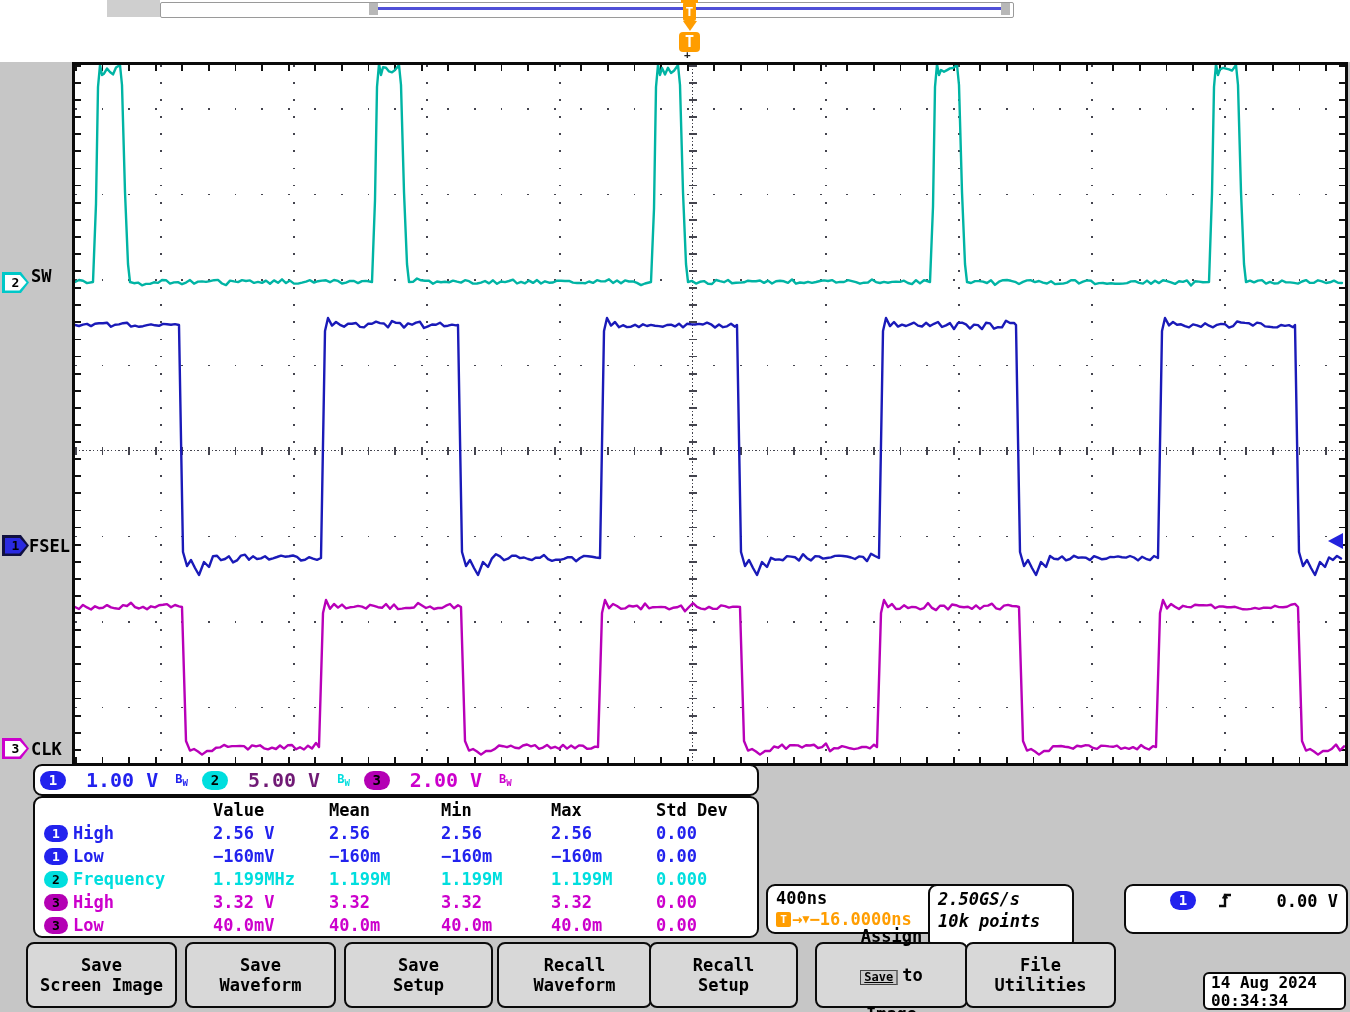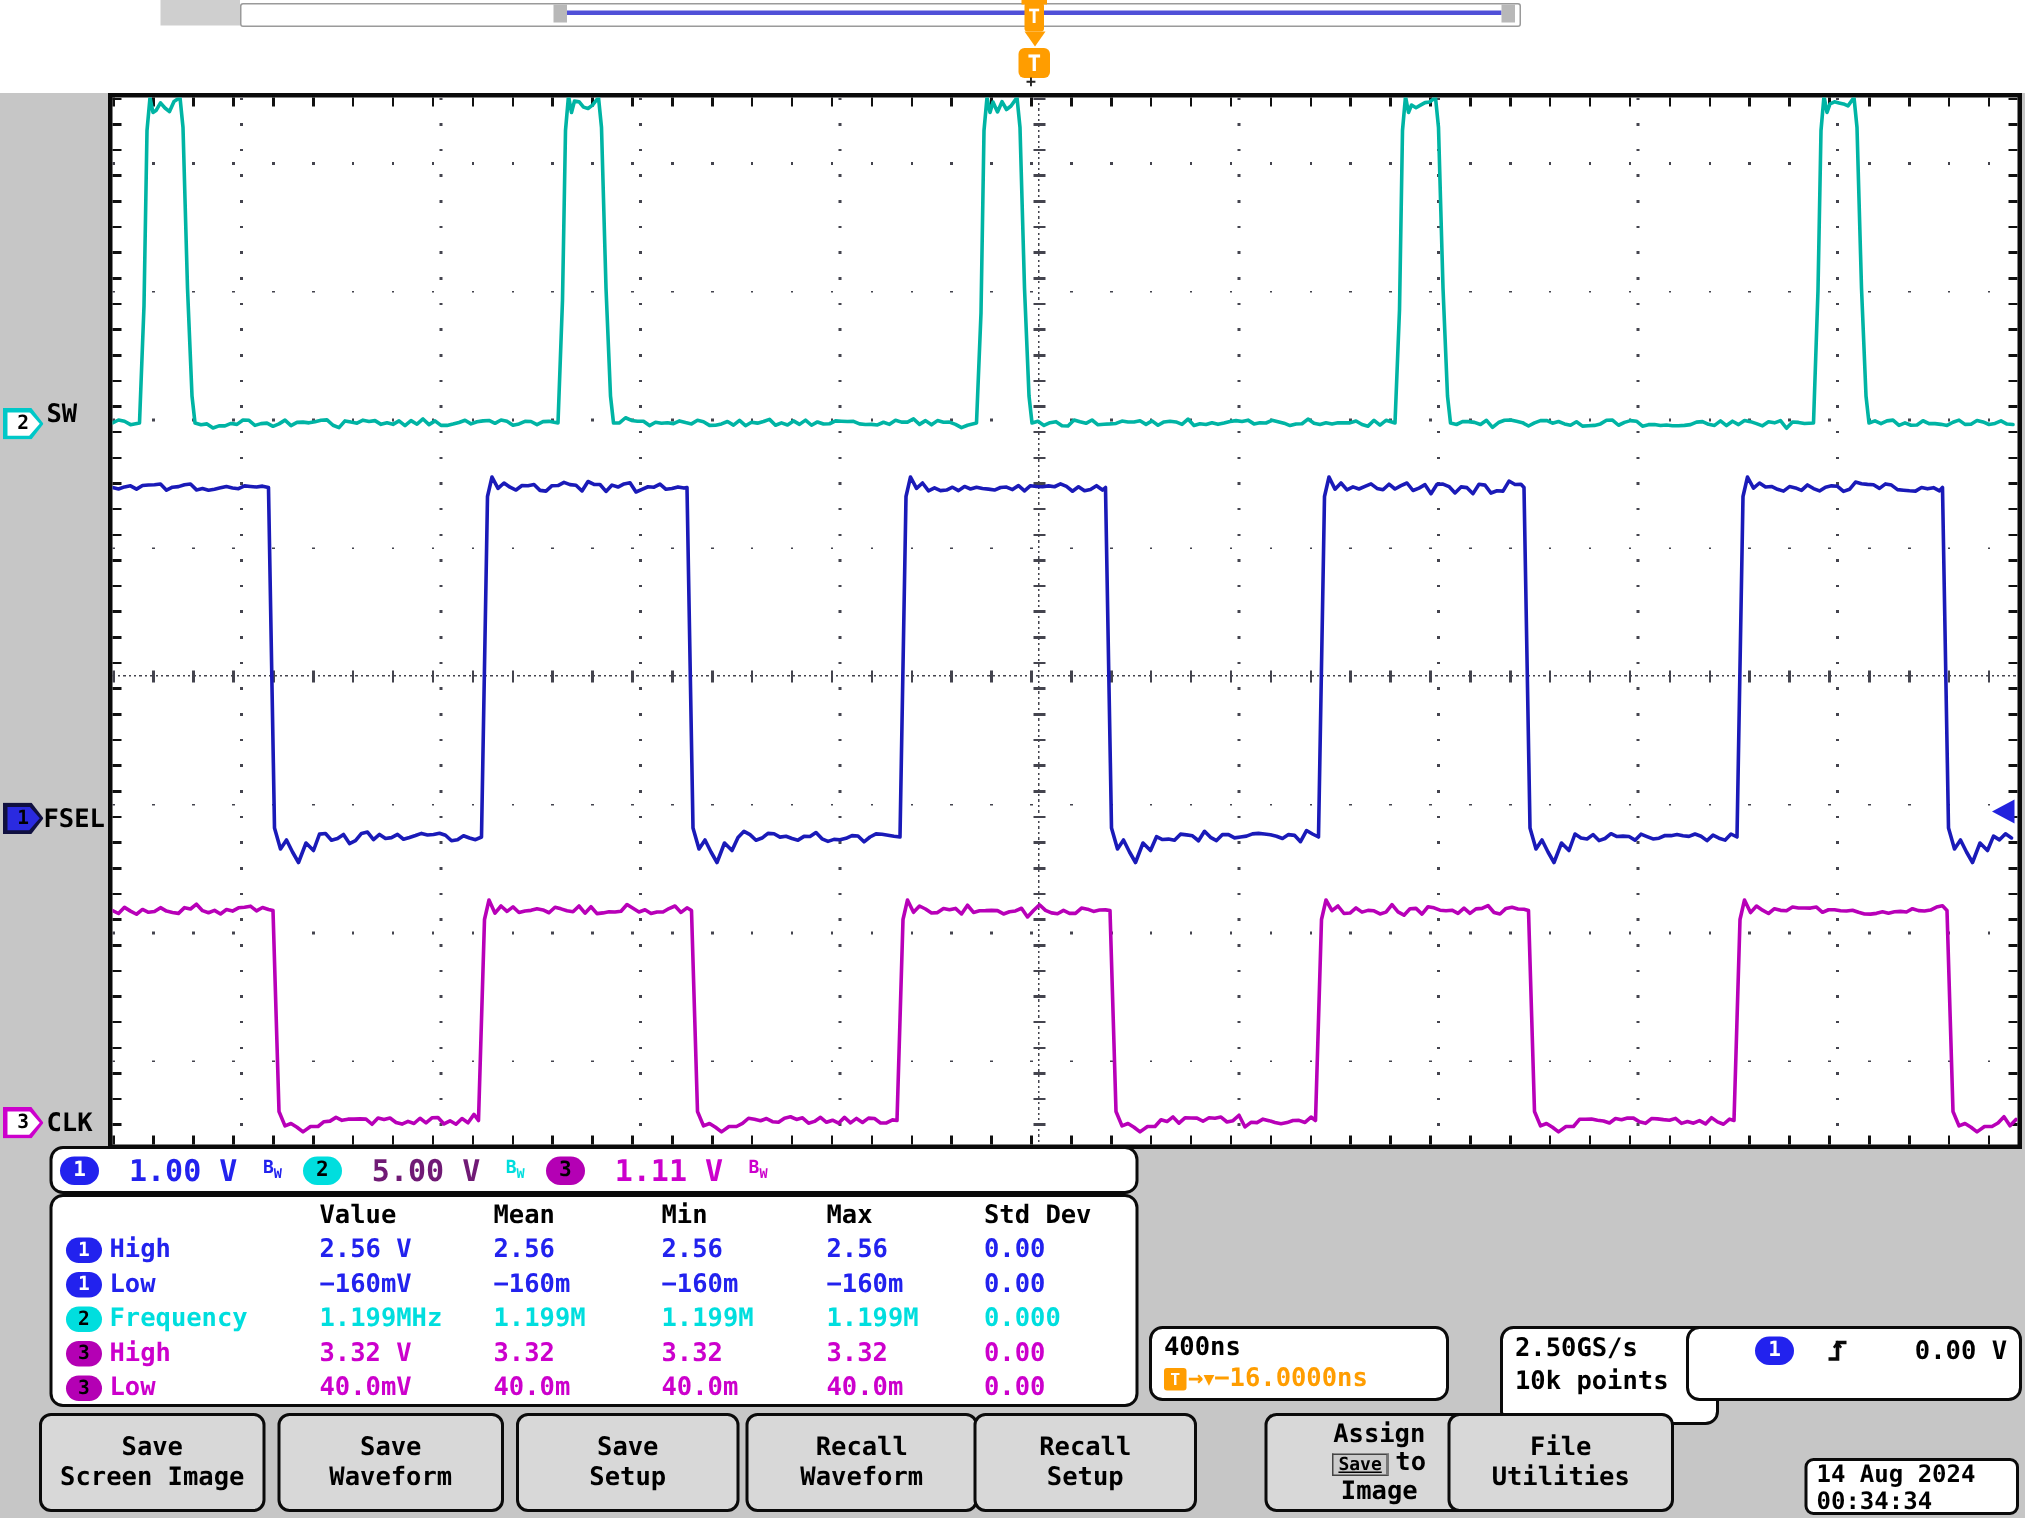--- a/index.html
+++ b/index.html
@@ -35,21 +35,21 @@
   #measpanel{left:33px;top:796px;width:726px;height:142px;padding:1px 0 0 4px;}
   #meastable{display:grid;grid-template-columns:34px 140px 116px 112px 110px 105px auto;}
   #meastable div{height:23px;line-height:23px;font-size:17px;font-weight:bold;white-space:nowrap;}
   .hdr{color:#000;}
   .ovalcell{display:flex;align-items:center;justify-content:center;}
   
   #tbbox{left:766px;top:884px;width:200px;height:50px;padding:2px 0 12px 8px;}
   #tbscale{font-size:17px;font-weight:bold;color:#000;}
   #tbdelay{font-size:17px;font-weight:bold;display:flex;align-items:center;margin-top:1px;}
   #tico{display:inline-block;width:15px;height:15px;border-radius:2px;font-size:11px;font-weight:bold;line-height:15px;text-align:center;margin-right:1px;}
-  #ratebox{left:1000px;top:884px;width:146px;height:66px;padding:2px 0 0 8px;}
+  #ratebox{left:928px;top:884px;width:146px;height:66px;padding:2px 0 0 8px;font-style:italic;}
   #ratebox div{font-size:17px;font-weight:bold;color:#000;line-height:22px;}
   #trigbox{left:1124px;top:884px;width:224px;height:50px;display:flex;align-items:flex-start;padding:5px 8px 0 44px;}
   #triglevel{margin-left:auto;font-size:17px;font-weight:bold;color:#000;}
   #slopeglyph{margin-left:22px;margin-top:1px;}
   
   .menubtn{position:absolute;top:942px;height:66px;background:#d8d8d8;border:2px solid #0a0a0a;border-radius:8px;box-sizing:border-box;display:flex;flex-direction:column;align-items:center;justify-content:center;font-size:17px;font-weight:bold;color:#000;text-align:center;line-height:20px;cursor:pointer;}
   .minisave{display:inline-block;font-size:12px;font-weight:bold;border:1px solid #444;border-right:2px solid #777;background:#cbcbcb;padding:0 3px;line-height:13px;text-decoration:underline;margin-right:4px;}
   #datebox{left:1203px;top:972px;width:143px;height:38px;padding:0 0 0 6px;border-radius:6px;}
   #datebox div{font-size:16px;font-weight:bold;color:#000;line-height:18px;}
 </style>
@@ -123,21 +123,21 @@
   <div class="chlabel" style="left:31px;top:739px;">CLK</div>
 
   <div id="scalebar" class="panel">
       <span class="oval" style="background: rgb(34, 34, 238); color: rgb(255, 255, 255);">1</span>
       <span class="scaletxt" style="color: rgb(34, 34, 238);">1.00 V</span>
       <span class="bw" style="color: rgb(34, 34, 238);"><span>B</span><sub>W</sub></span>
       <span class="oval" style="background: rgb(0, 222, 222); color: rgb(0, 0, 0);">2</span>
       <span class="scaletxt" style="color: #701a75;">5.00 V</span>
       <span class="bw" style="color: rgb(0, 222, 222);"><span>B</span><sub>W</sub></span>
       <span class="oval" style="background: rgb(180, 0, 180); color: rgb(0, 0, 0);">3</span>
-      <span class="scaletxt" style="color: rgb(204, 0, 204);">1.11 V</span>
+      <span class="scaletxt" style="color: rgb(204, 0, 204);">2.00 V</span>
       <span class="bw" style="color: rgb(204, 0, 204);"><span>B</span><sub>W</sub></span>
     </div>
 
   <div id="measpanel" class="panel">
     <div id="meastable">
       <div></div>
         <div></div>
       <div class="hdr">Value</div>
       <div class="hdr">Mean</div>
       <div class="hdr">Min</div>
@@ -229,21 +229,21 @@
         <div>Setup</div>
       </div>
       <div class="menubtn" style="left: 497px; width: 155px;">
         <div>Recall</div>
         <div>Waveform</div>
       </div>
       <div class="menubtn" style="left: 649px; width: 149px;">
         <div>Recall</div>
         <div>Setup</div>
       </div>
-      <div class="menubtn" style="left: 843px; width: 153px; line-height: 19px;">
+      <div class="menubtn" style="left: 815px; width: 153px; line-height: 19px; gap: 20px;">
         <div>Assign</div>
         <div><span class="minisave">Save</span>to</div>
         <div>Image</div>
       </div>
       <div class="menubtn" style="left: 965px; width: 151px;">
         <div>File</div>
         <div>Utilities</div>
       </div>
     </div>
 

